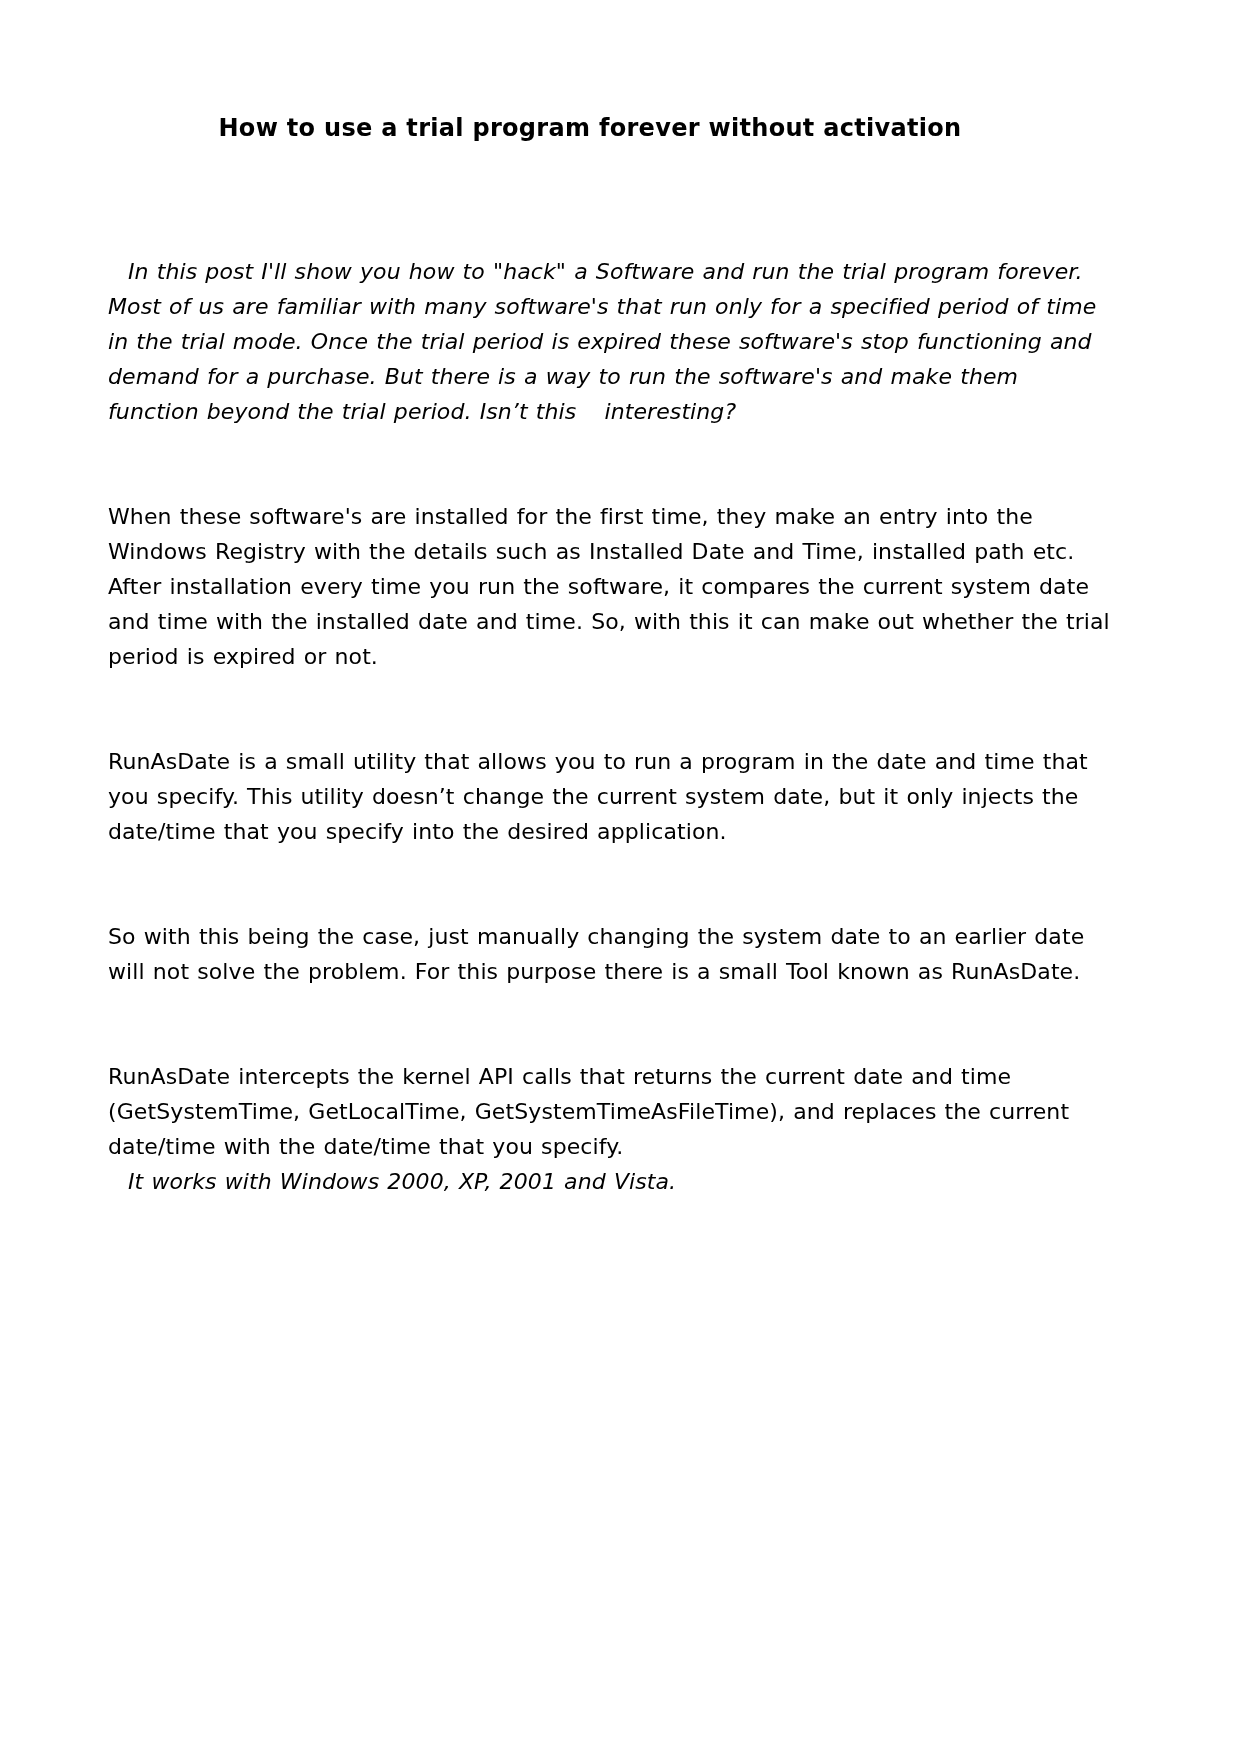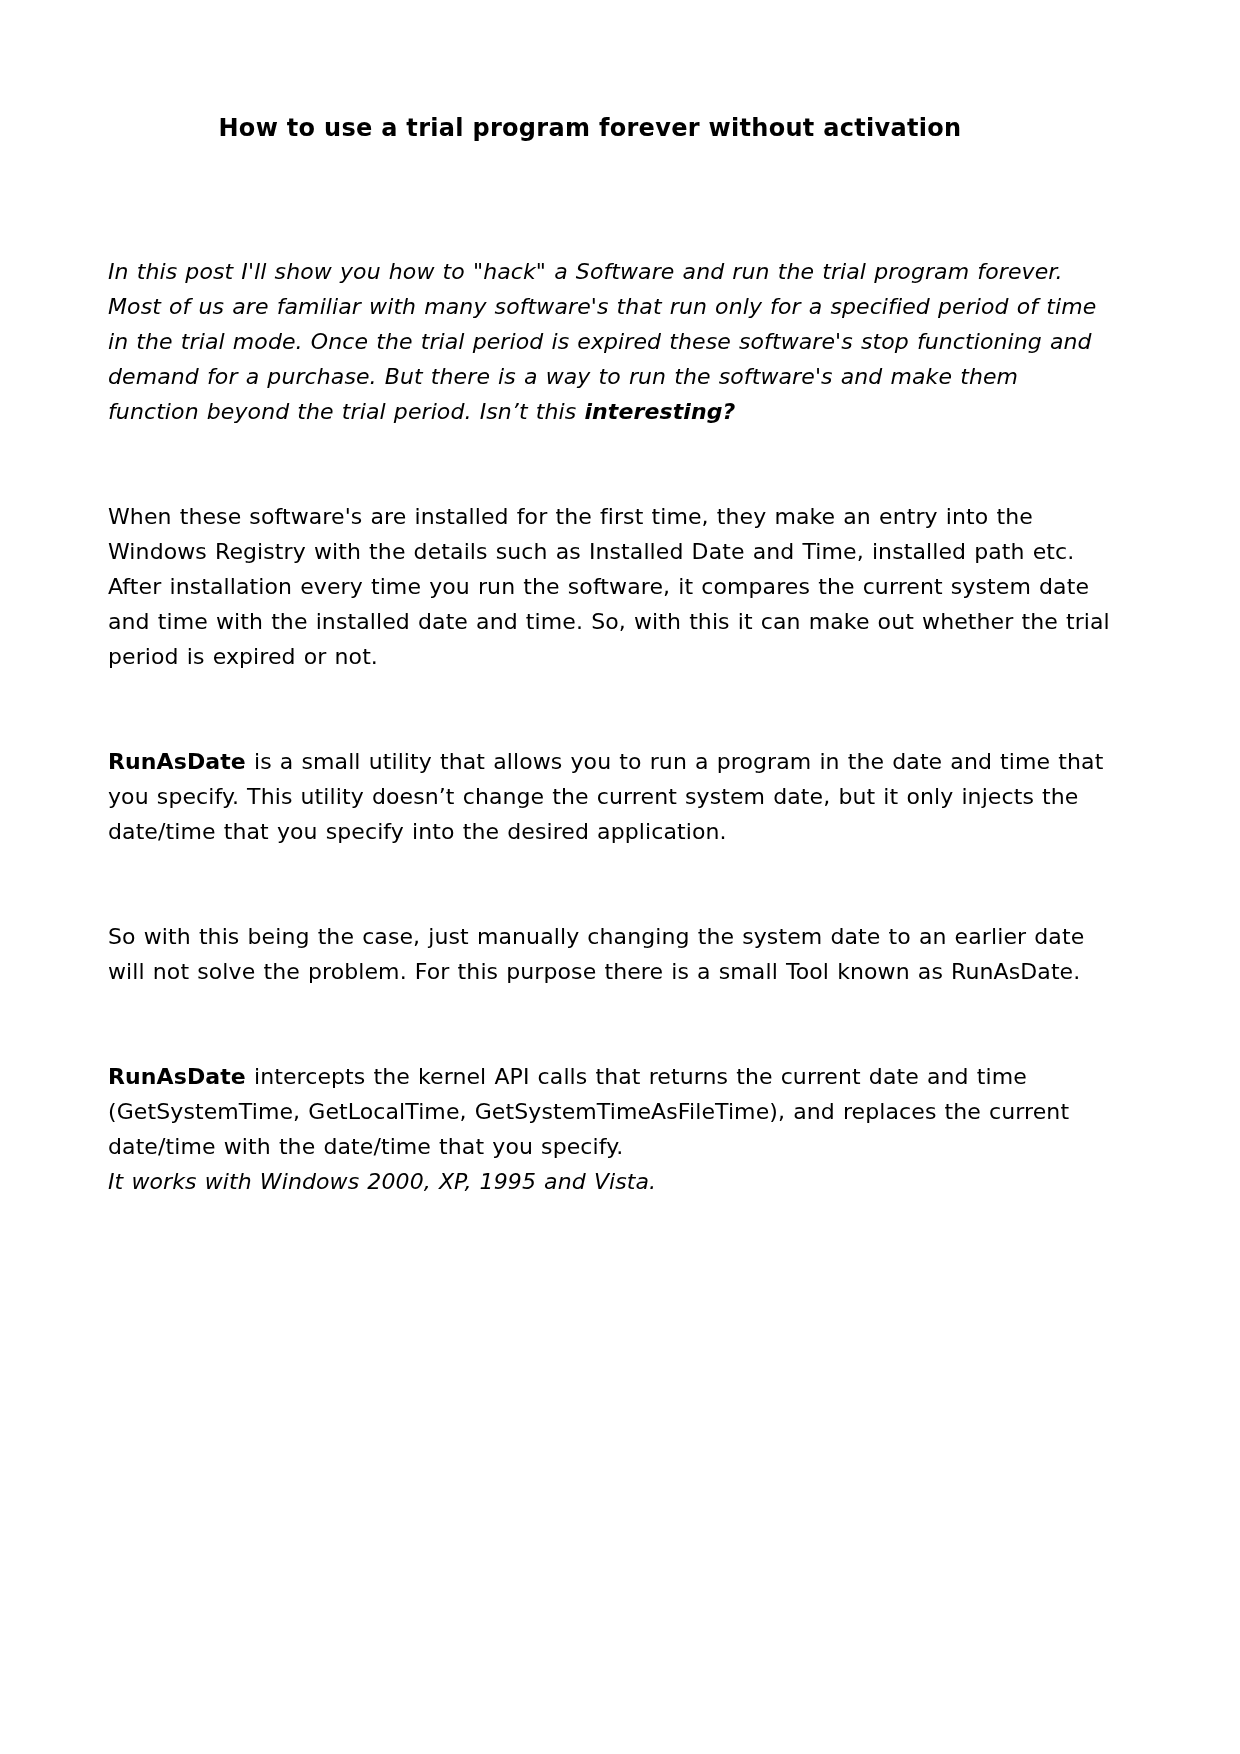--- a/index.html
+++ b/index.html
@@ -26,28 +26,28 @@
     margin: 0 40px 108px 0;
     letter-spacing: 0.3px;
   }
   .para {
     font-size: 22px;
     line-height: 35px;
     margin: 0 0 70px 0;
     letter-spacing: 0.1px;
     word-spacing: 1px;
   }
-  .para span.bold { font-weight: bold; }
-  .para span.italic { font-style: italic; }
+  .para span.bold { font-weight: normal; }
+  .para span.italic { font-style: italic; margin-left: 20px; }
 </style>
 </head>
 <body>
 
 <div class="page">
   <h1 class="doc-title">How to use a trial program forever without activation</h1>
   <div>
       <p class="para"><span class="italic">In this post I'll show you how to "hack" a Software and run the trial program forever. Most of us are familiar with many software's that run only for a specified period of time in the trial mode. Once the trial period is expired these software's stop functioning and demand for a purchase. But there is a way to run the software's and make them function beyond the trial period. Isn’t this </span><span class="bold italic">interesting?</span></p>
       <p class="para"><span>When these software's are installed for the first time, they make an entry into the Windows Registry with the details such as Installed Date and Time, installed path etc. After installation every time you run the software, it compares the current system date and time with the installed date and time. So, with this it can make out whether the trial period is expired or not.</span></p>
       <p class="para"><span class="bold">RunAsDate</span><span> is a small utility that allows you to run a program in the date and time that you specify. This utility doesn’t change the current system date, but it only injects the date/time that you specify into the desired application.</span></p>
       <p class="para"><span>So with this being the case, just manually changing the system date to an earlier date will not solve the problem. For this purpose there is a small Tool known as RunAsDate.</span></p>
-      <p class="para"><span class="bold">RunAsDate</span><span> intercepts the kernel API calls that returns the current date and time (GetSystemTime, GetLocalTime, GetSystemTimeAsFileTime), and replaces the current date/time with the date/time that you specify.</span><br><span class="italic">It works with Windows 2000, XP, 1995 and Vista.</span></p>
+      <p class="para"><span class="bold">RunAsDate</span><span> intercepts the kernel API calls that returns the current date and time (GetSystemTime, GetLocalTime, GetSystemTimeAsFileTime), and replaces the current date/time with the date/time that you specify.</span><br><span class="italic">It works with Windows 2000, XP, 2001 and Vista.</span></p>
     </div>
 </div>
 
 </body></html>

